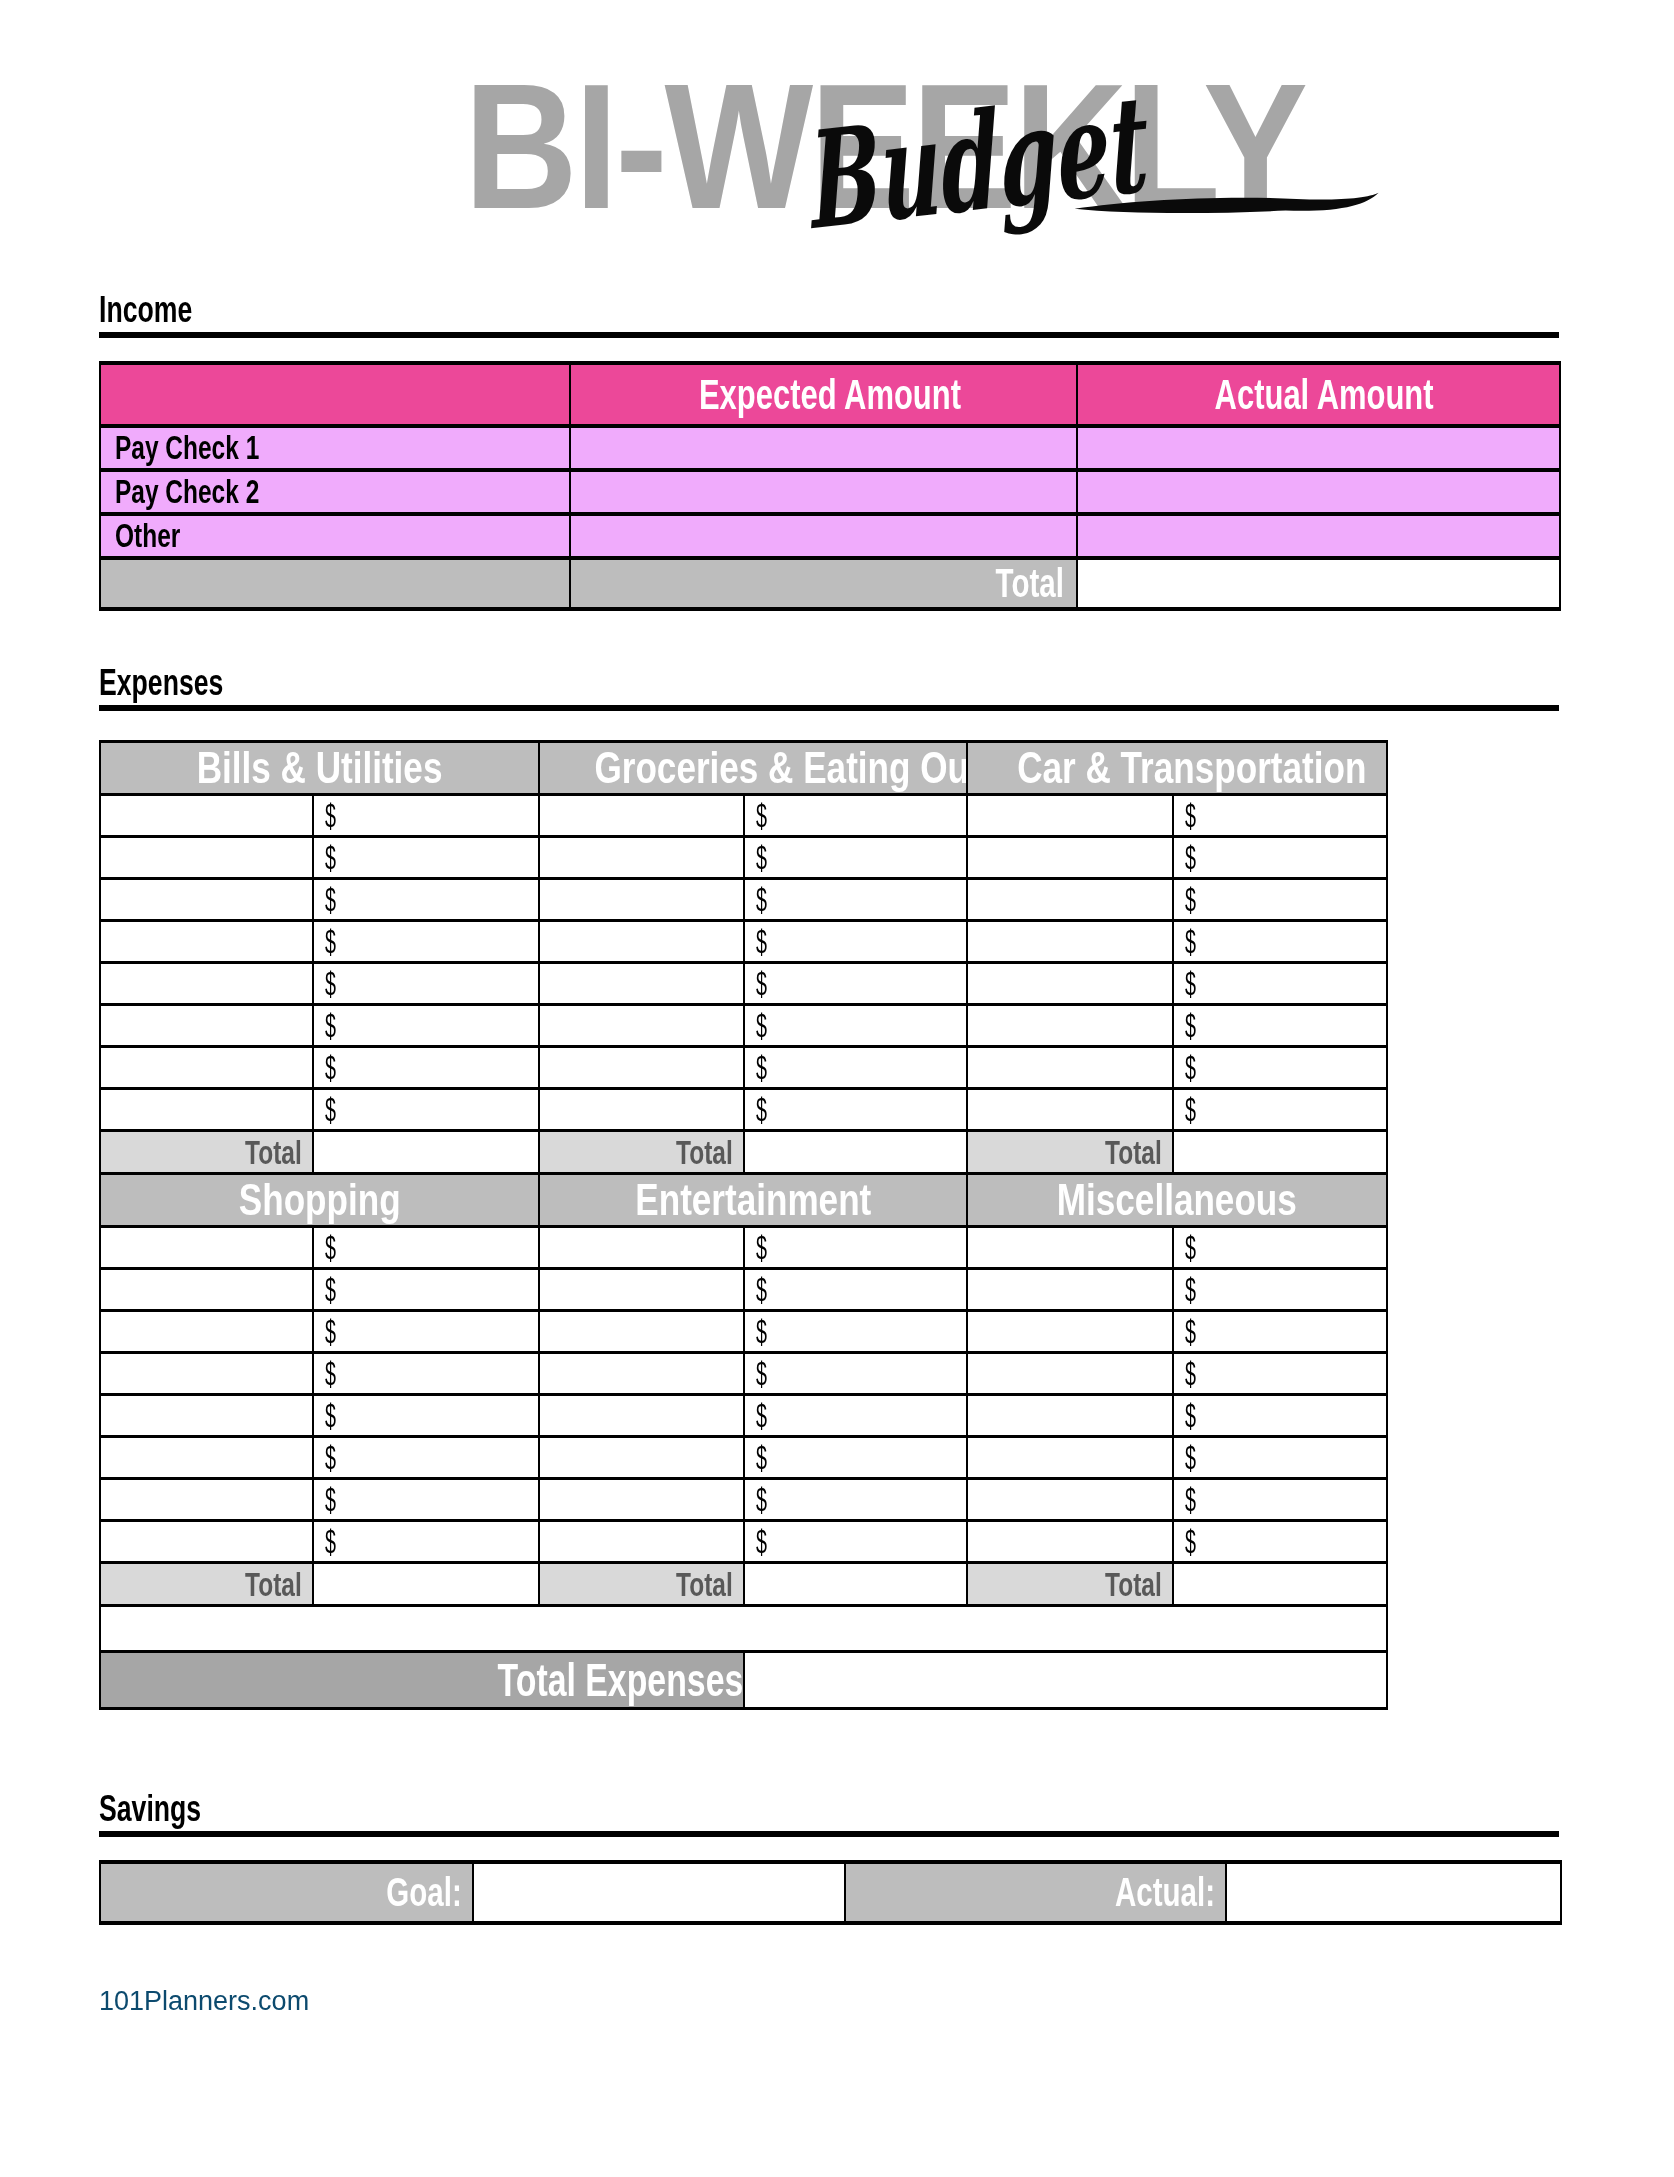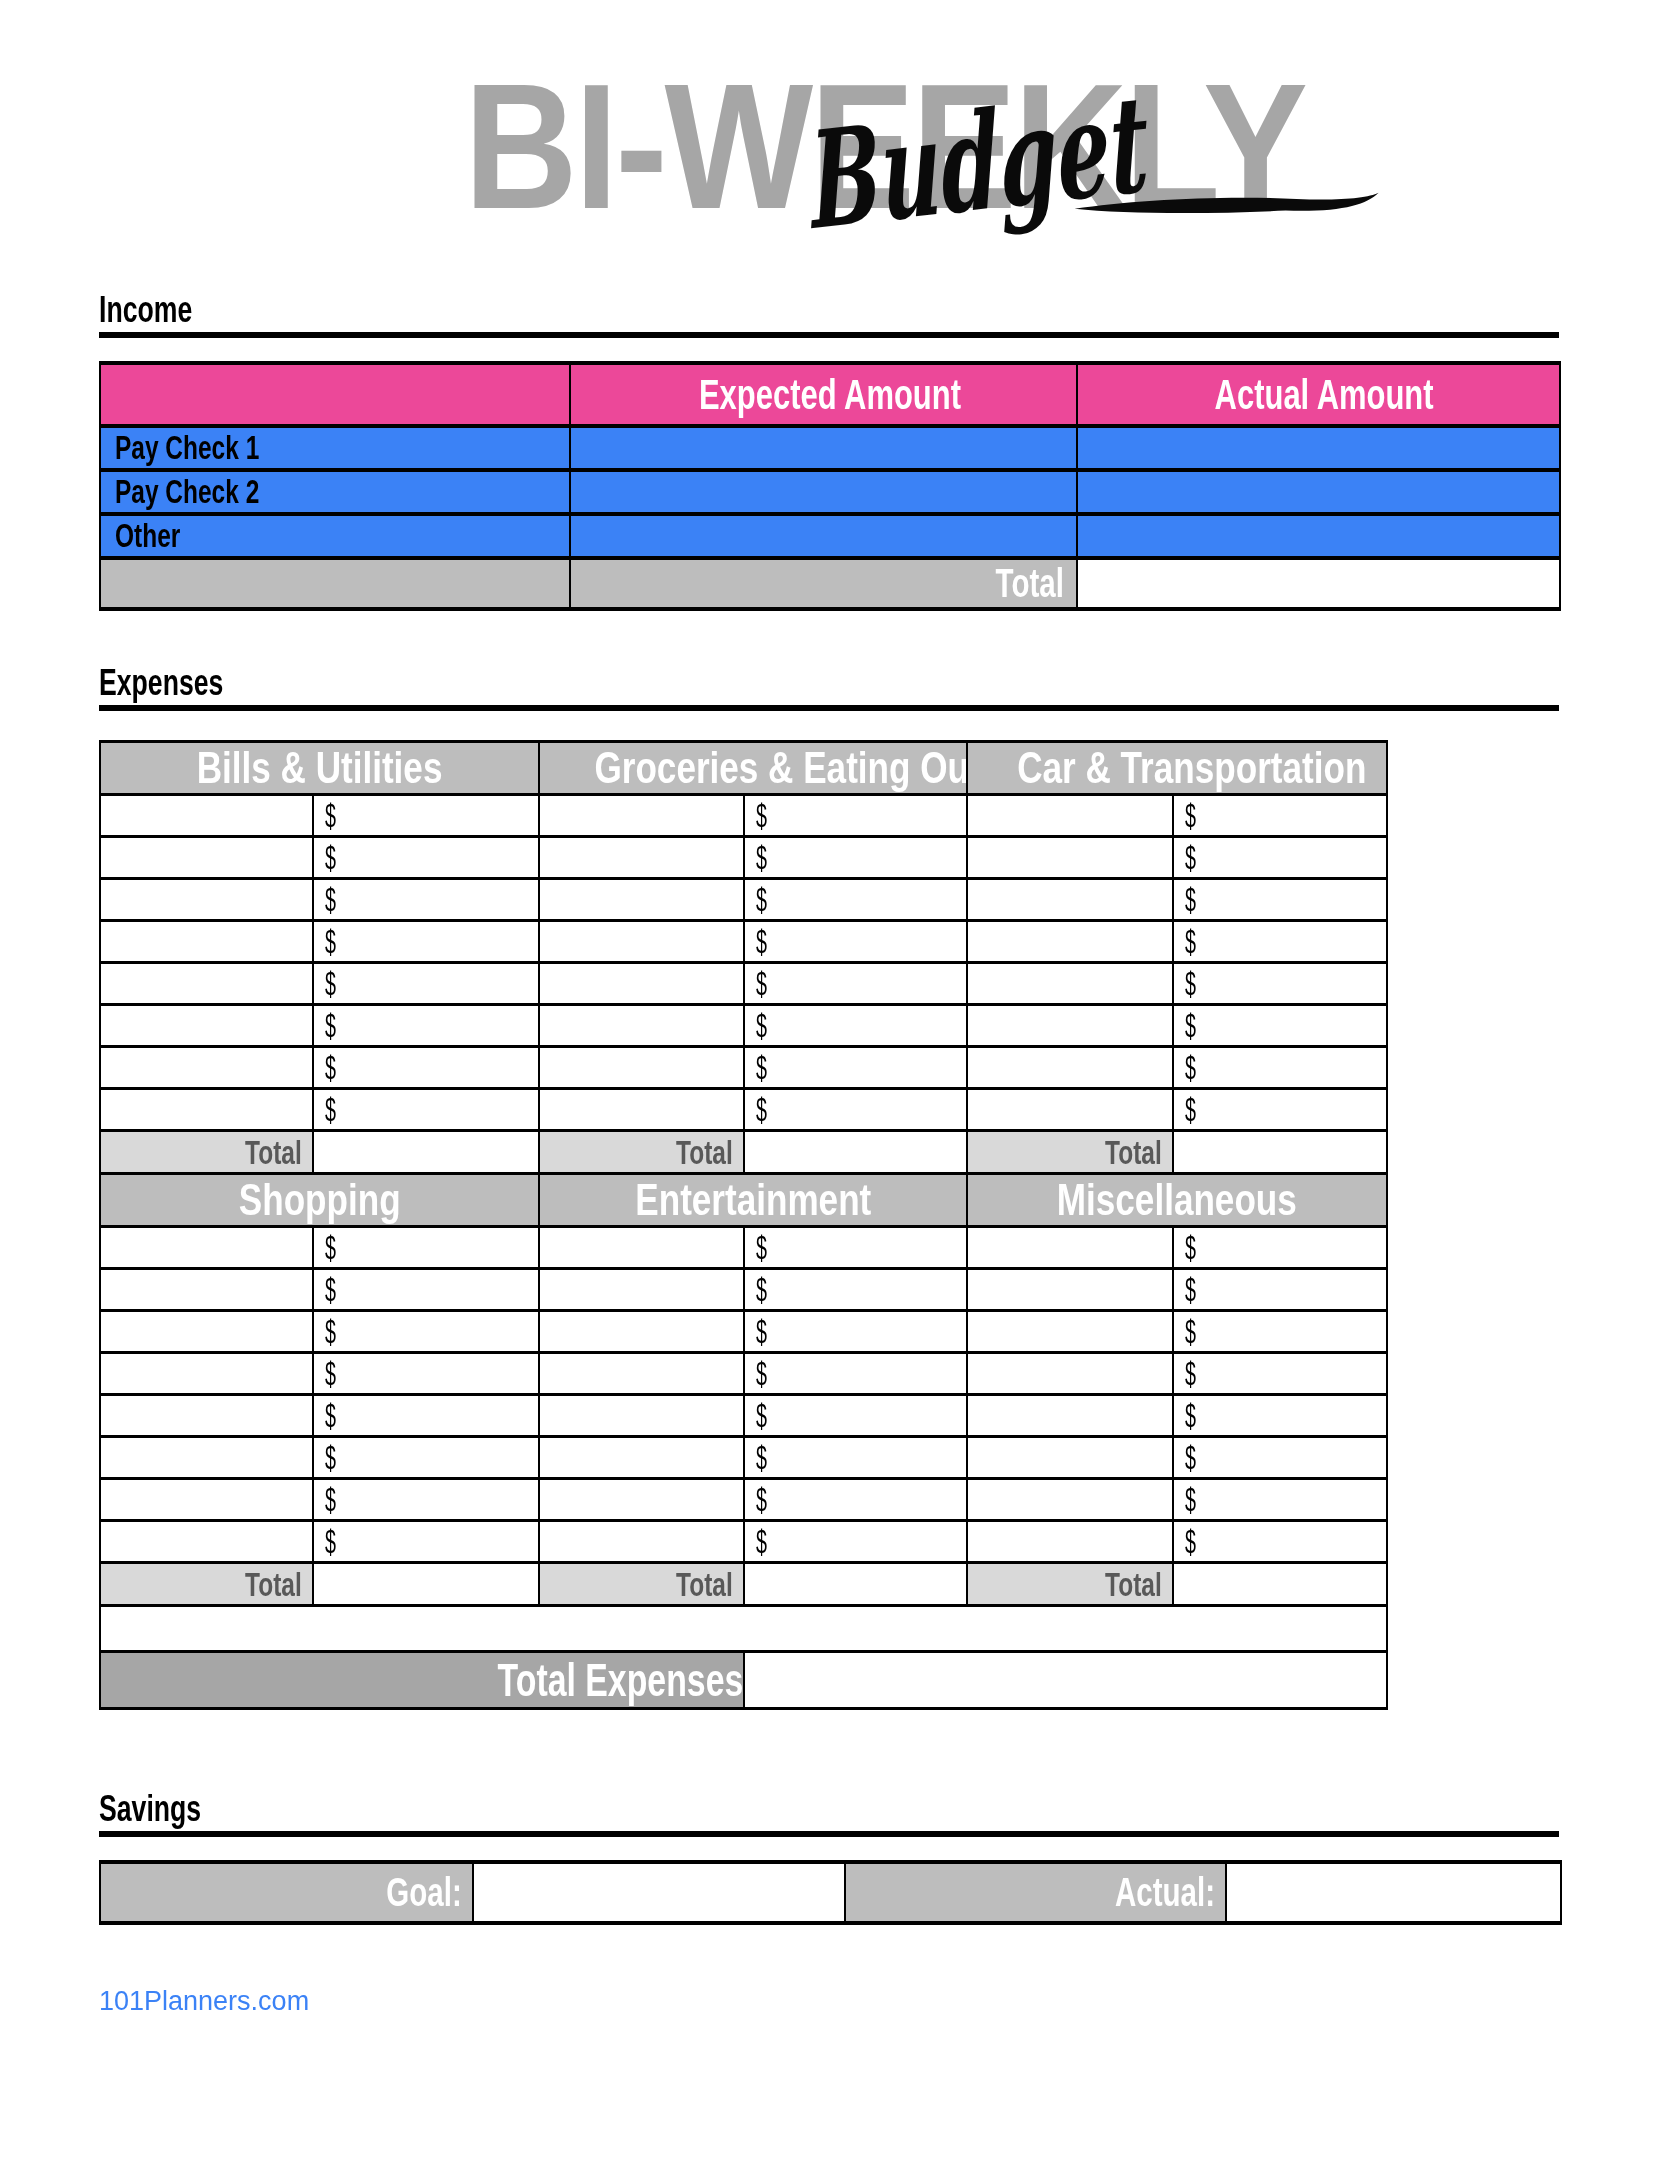--- a/index.html
+++ b/index.html
@@ -31,21 +31,21 @@
 
   
   table{border-collapse:collapse;table-layout:fixed;}
   td,th{padding:0;border:2.7px solid #000;border-top-width:4.5px;border-bottom-width:4.5px;
         overflow:hidden;vertical-align:middle;}
 
   
   .income-table{width:1460px;}
   .income-table .ghead td{background:#ec4899;height:59px;text-align:center;padding-left:12px;}
   .income-table .ghead .hdr{font-size:43px;color:#fff;}
-  .income-table .drow td{height:40px;background:#3b82f6;}
+  .income-table .drow td{height:40px;background:#f0abfc;}
   .income-table .lbl{text-align:left;padding-left:14.3px;font-size:34px;}
   .income-table .trow td{height:45px;background:#bdbdbd;}
   .income-table .trow .tot{text-align:right;padding-right:12.5px;font-size:41px;color:#fff;}
   .income-table .trow .blank-white{background:#fff;}
 
   
   .exp-section{margin-top:52px;}
   .exp-table{width:1287px;}
   .exp-table td,.exp-table th{border-top-width:3.6px;border-bottom-width:3.6px;}
   .exp-table .cat th{background:#bdbdbd;height:50px;}
@@ -65,21 +65,21 @@
 
   
   .sav-section{margin-top:79px;}
   .sav-table{width:1460px;}
   .sav-table td{height:57px;}
   .sav-table .glbl{background:#bdbdbd;text-align:right;padding-right:10px;}
   .sav-table .glbl .c{font-size:41px;color:#fff;}
   .sav-table .gval{background:#fff;}
 
   
-  .footer{margin-top:61px;font-size:27px;color:#3b82f6;}
+  .footer{margin-top:61px;font-size:27px;color:#0c4a6e;}
 </style>
 </head>
 <body>
 
 <div class="content">
 
   <div class="hero">
     <span class="hero-main">BI-WEEKLY</span>
     <span class="hero-script">Budget</span>
     <svg class="hero-swash" width="313" height="36" viewBox="0 0 350 40">

